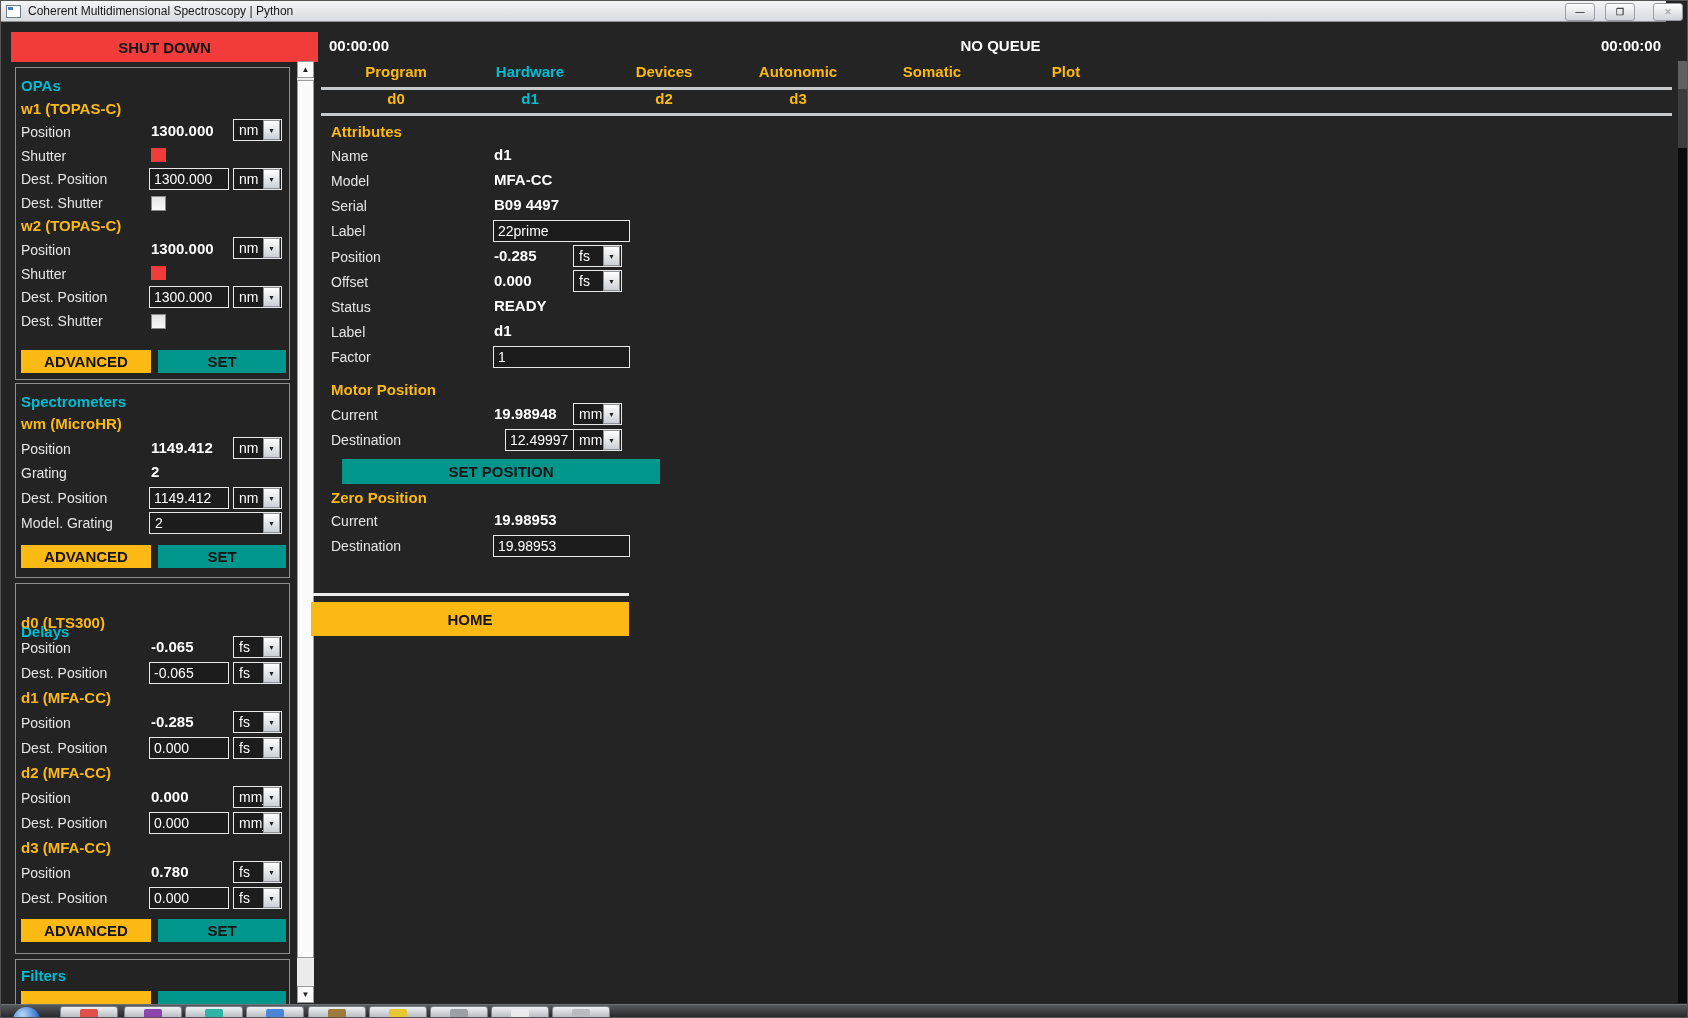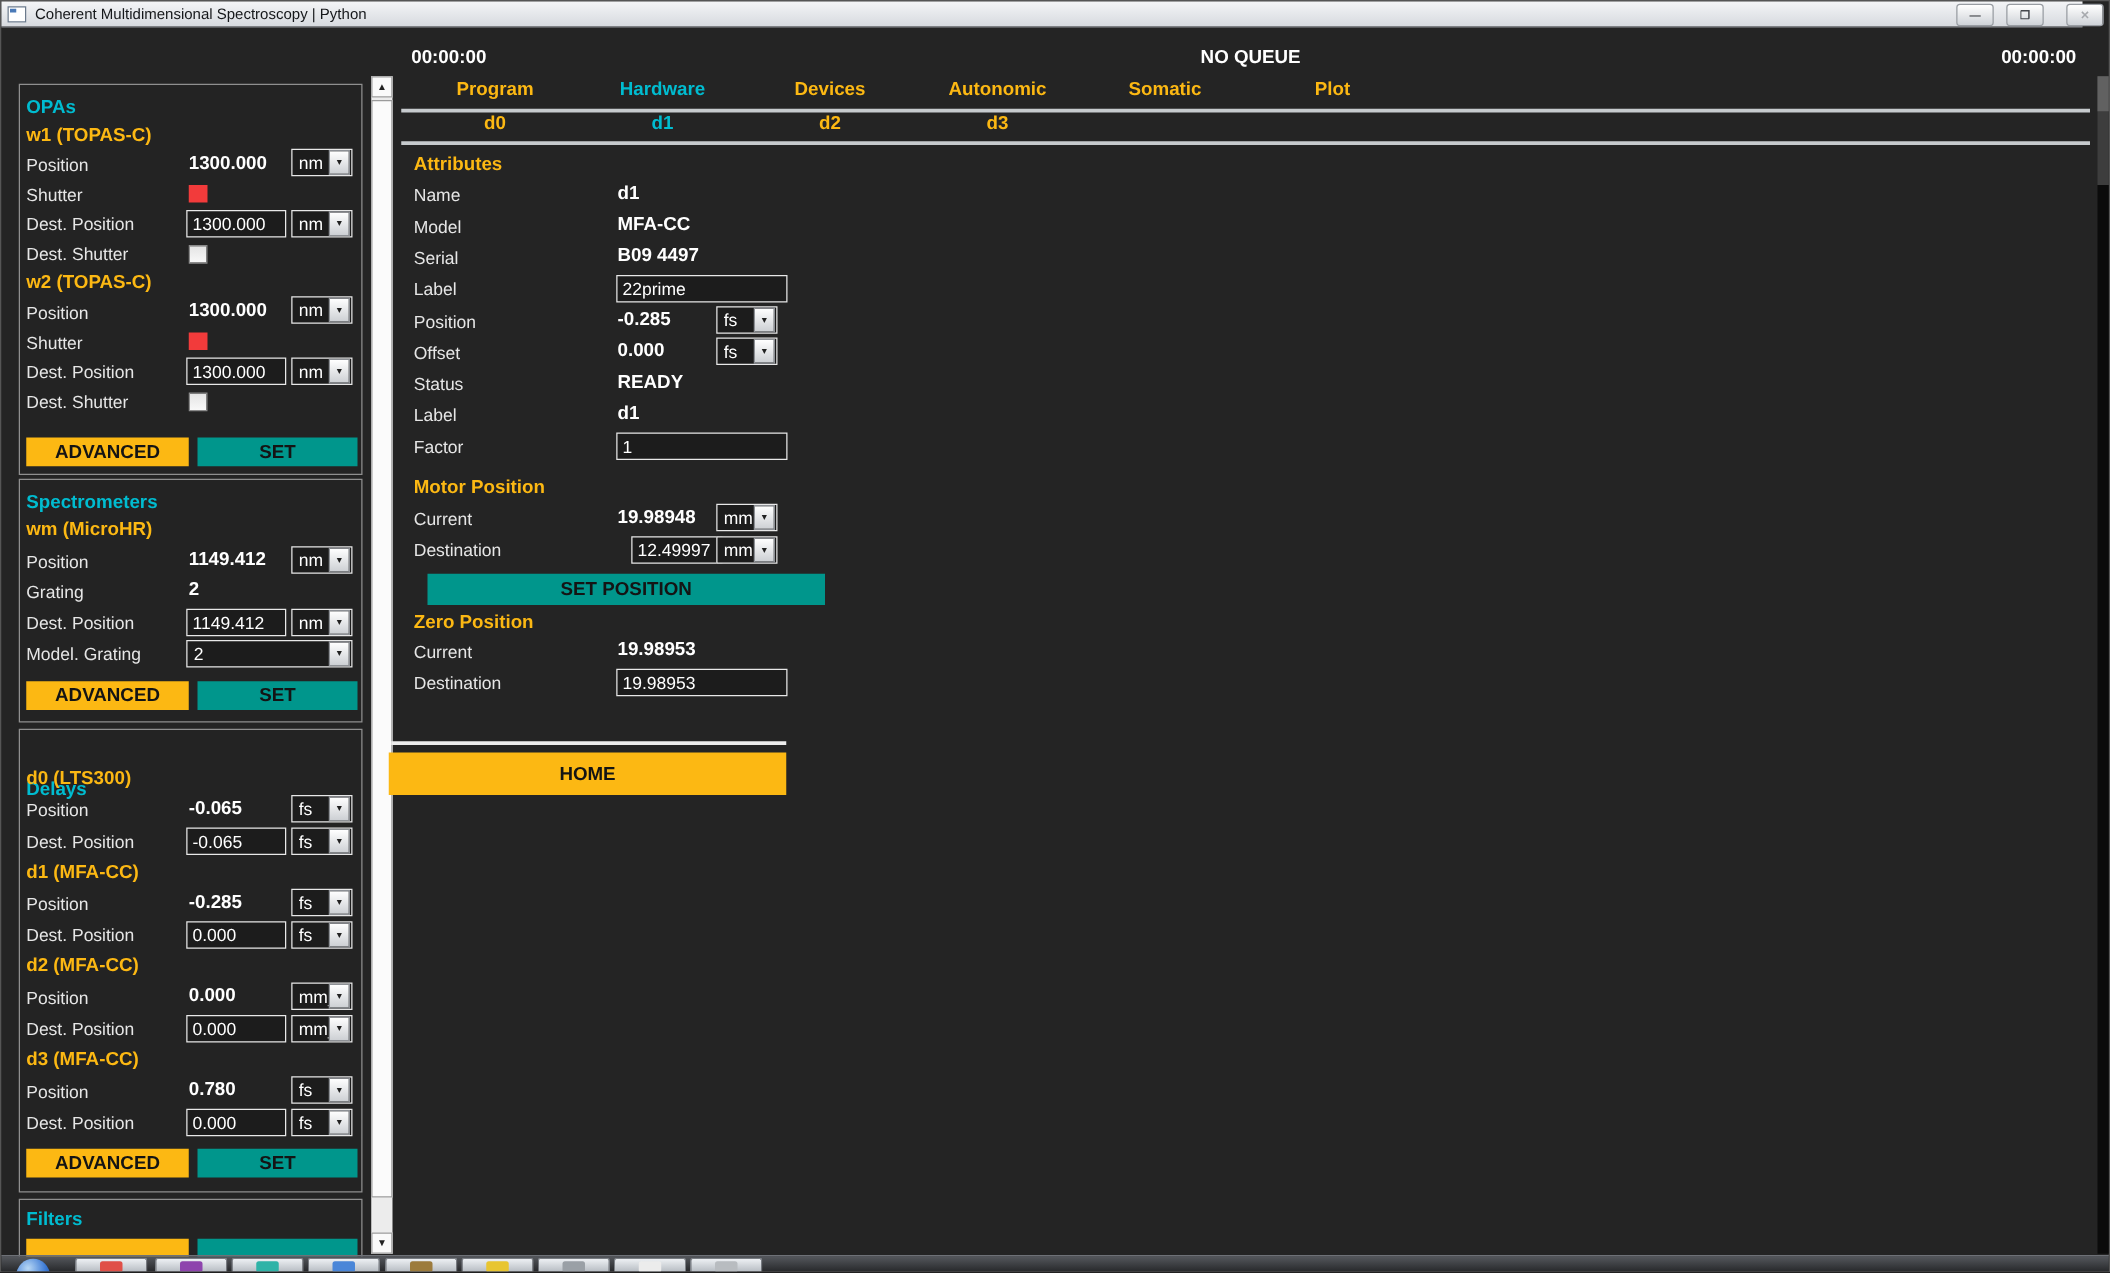--- a/index.html
+++ b/index.html
@@ -77,20 +77,21 @@
   <div class="win-btn" style="left:1564px;">
       <span>—</span>
     </div>
   <div class="win-btn" style="left:1604px;">
       <span>❐</span>
     </div>
   <div class="win-btn dim" style="left:1652px;">
       <span>✕</span>
     </div>
 
+  <button class="btn btn-red" style="left:10px;top:31px;width:307px;height:30px;">SHUT DOWN</button>
   <span class="clock" style="left:328px;top:36px;">00:00:00</span>
   <span class="clock" style="left:328px;top:36px;width:1343px;text-align:center;">NO QUEUE</span>
   <span class="clock" style="left:1520px;top:36px;width:140px;text-align:right;">00:00:00</span>
 
   <div class="tab" style="left:328px;top:62px;">Program</div>
   <div class="tab active" style="left:462px;top:62px;">Hardware</div>
   <div class="tab" style="left:596px;top:62px;">Devices</div>
   <div class="tab" style="left:730px;top:62px;">Autonomic</div>
   <div class="tab" style="left:864px;top:62px;">Somatic</div>
   <div class="tab" style="left:998px;top:62px;">Plot</div>

